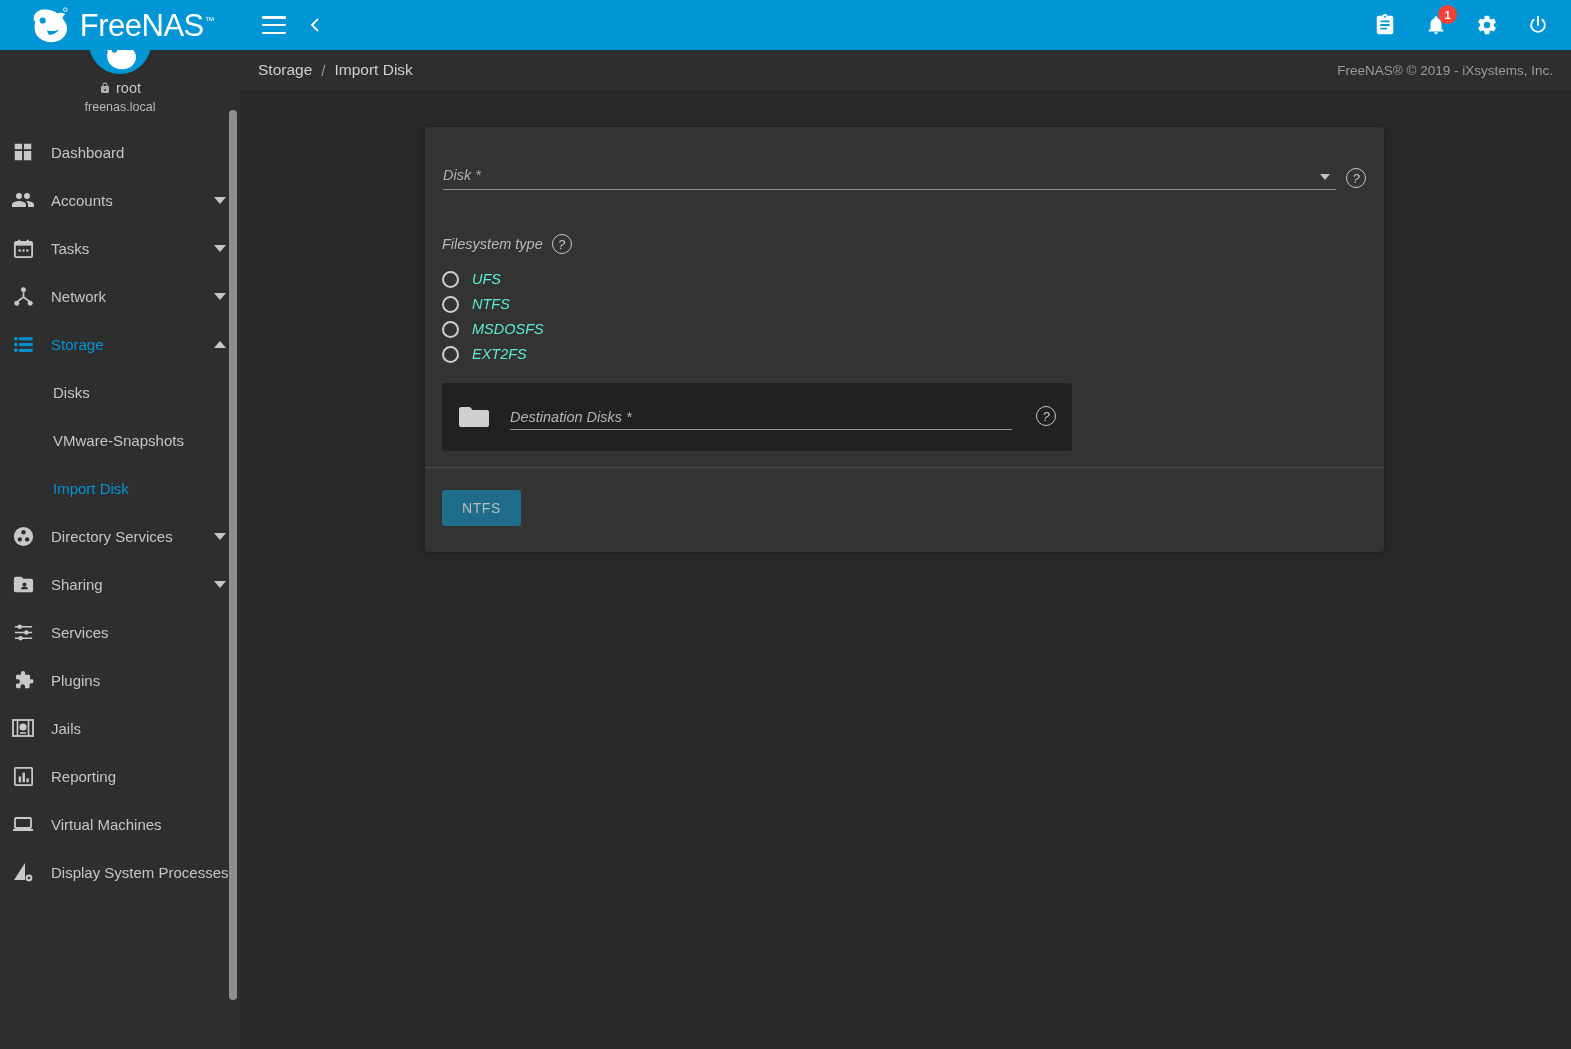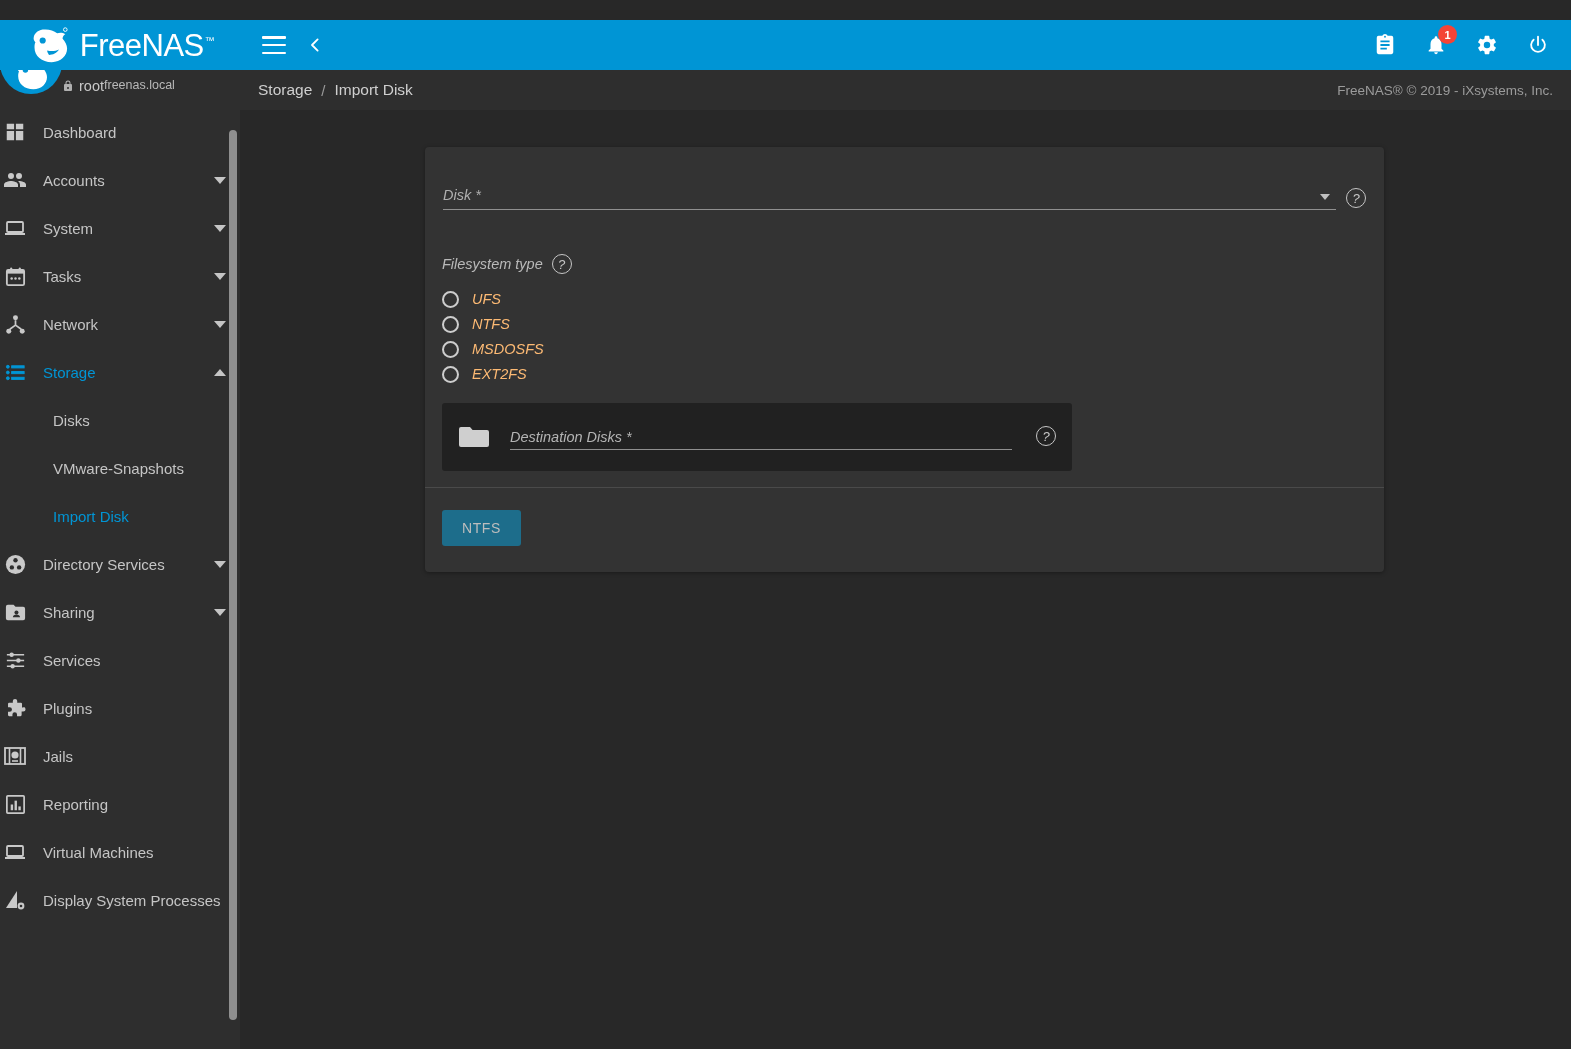--- a/index.html
+++ b/index.html
@@ -2,21 +2,21 @@
 <html><head>
 <meta charset="utf-8">
 <style>
   * { box-sizing: border-box; margin: 0; padding: 0; }
   html, body {
     width: 1571px; height: 1049px;
     background: #282828;
     font-family: "Liberation Sans", sans-serif;
     overflow: hidden;
   }
-  .app { position: relative; width: 1571px; height: 771px; margin-top: 20px; }
+  .app { position: relative; width: 1571px; height: 771px; }
 
   
   .topbar {
     position: absolute; top: 0; left: 0;
     width: 1571px; height: 50px;
     background: #0095d5;
     display: flex; align-items: center;
   }
   .brand {
     width: 240px; height: 50px;
@@ -60,40 +60,40 @@
 
   
   .sidebar {
     position: absolute; top: 50px; left: 0;
     width: 240px; height: 999px;
     background: #2e2e2e;
     overflow: hidden;
   }
   .user-block {
     padding-top: 2px; padding-bottom: 10px;
-    display: flex; align-items: center;
+    display: flex; flex-direction: column; align-items: center;
   }
   .avatar {
     width: 62px; height: 62px; border-radius: 50%;
     background: #0095d5;
     margin-top: -40px;
     display: flex; align-items: flex-end; justify-content: center;
     overflow: hidden;
   }
   .avatar svg { width: 40px; height: 34px; margin-bottom: 3px; }
   .user-name {
     margin-top: 6px; font-size: 14.5px; color: #c8c8c8;
     display: flex; align-items: center; gap: 5px;
   }
   .user-host { font-size: 12.5px; color: #b9b9b9; margin-top: 4px; }
 
   .nav { margin-top: 4px; }
   .nav-item {
     height: 48px; display: flex; align-items: center;
-    padding-left: 2px; padding-right: 14px;
+    padding-left: 10px; padding-right: 14px;
     color: #c5c5c5; font-size: 15px; cursor: pointer;
     position: relative;
     justify-content: space-between;
   }
   .nav-icon {
     width: 26px; height: 26px; margin-right: 15px;
     display: flex; align-items: center; justify-content: center;
     flex: 0 0 26px;
   }
   .nav-icon svg { display: block; }
@@ -184,21 +184,21 @@
   .radio-list { display: flex; flex-direction: column; gap: 3px; }
   .radio-row {
     display: flex; align-items: center; height: 22px;
     cursor: pointer;
   }
   .radio-mark {
     width: 17px; height: 17px; border-radius: 50%;
     border: 2px solid #cdcdcd; margin-right: 13px;
     flex: 0 0 17px; background: transparent;
   }
-  .radio-text { font-size: 14.5px; color: #fdba74; }
+  .radio-text { font-size: 14.5px; color: #5eead4; }
 
   .dest-panel {
     margin-top: 18px;
     width: 630px; height: 68px;
     background: #212121;
     border-radius: 3px;
     display: flex; align-items: center;
     padding: 0 16px 0 17px;
   }
   .folder-icon { width: 30px; height: 24px; flex: 0 0 30px; margin-right: 21px; }
@@ -309,30 +309,20 @@
       <div class="nav-item">
         <span class="nav-icon">
           <svg width="24" height="24" viewBox="0 0 24 24">
               <path fill="#c9c9c9" d="M16 11a3 3 0 1 0-3-3 3 3 0 0 0 3 3zm-8 0a3 3 0 1 0-3-3 3 3 0 0 0 3 3zm0 2c-2.33 0-7 1.17-7 3.5V19h14v-2.5C15 14.17 10.33 13 8 13zm8 0c-.29 0-.62.02-.97.05A4.6 4.6 0 0 1 17 16.5V19h6v-2.5c0-2.33-4.67-3.5-7-3.5z"></path>
             </svg>
         </span>
         <span class="nav-label">Accounts</span>
         <span class="caret down"></span>
       </div>
 
-      <div class="nav-item">
-        <span class="nav-icon">
-          <svg width="24" height="24" viewBox="0 0 24 24">
-              <rect x="4" y="6" width="16" height="10" rx="1" fill="none" stroke="#c9c9c9" stroke-width="1.8"></rect>
-              <rect x="2" y="17" width="20" height="2" fill="#c9c9c9"></rect>
-            </svg>
-        </span>
-        <span class="nav-label">System</span>
-        <span class="caret down"></span>
-      </div>
 
       <div class="nav-item">
         <span class="nav-icon">
           <svg width="23" height="23" viewBox="0 0 24 24">
               <rect x="3" y="5" width="18" height="16" rx="1.5" fill="none" stroke="#c9c9c9" stroke-width="1.9"></rect>
               <rect x="3" y="5" width="18" height="4" fill="#c9c9c9"></rect>
               <rect x="6.5" y="2.5" width="2" height="4" rx="1" fill="#c9c9c9"></rect>
               <rect x="15.5" y="2.5" width="2" height="4" rx="1" fill="#c9c9c9"></rect>
               <circle cx="8" cy="14" r="1.3" fill="#c9c9c9"></circle>
               <circle cx="12" cy="14" r="1.3" fill="#c9c9c9"></circle>

